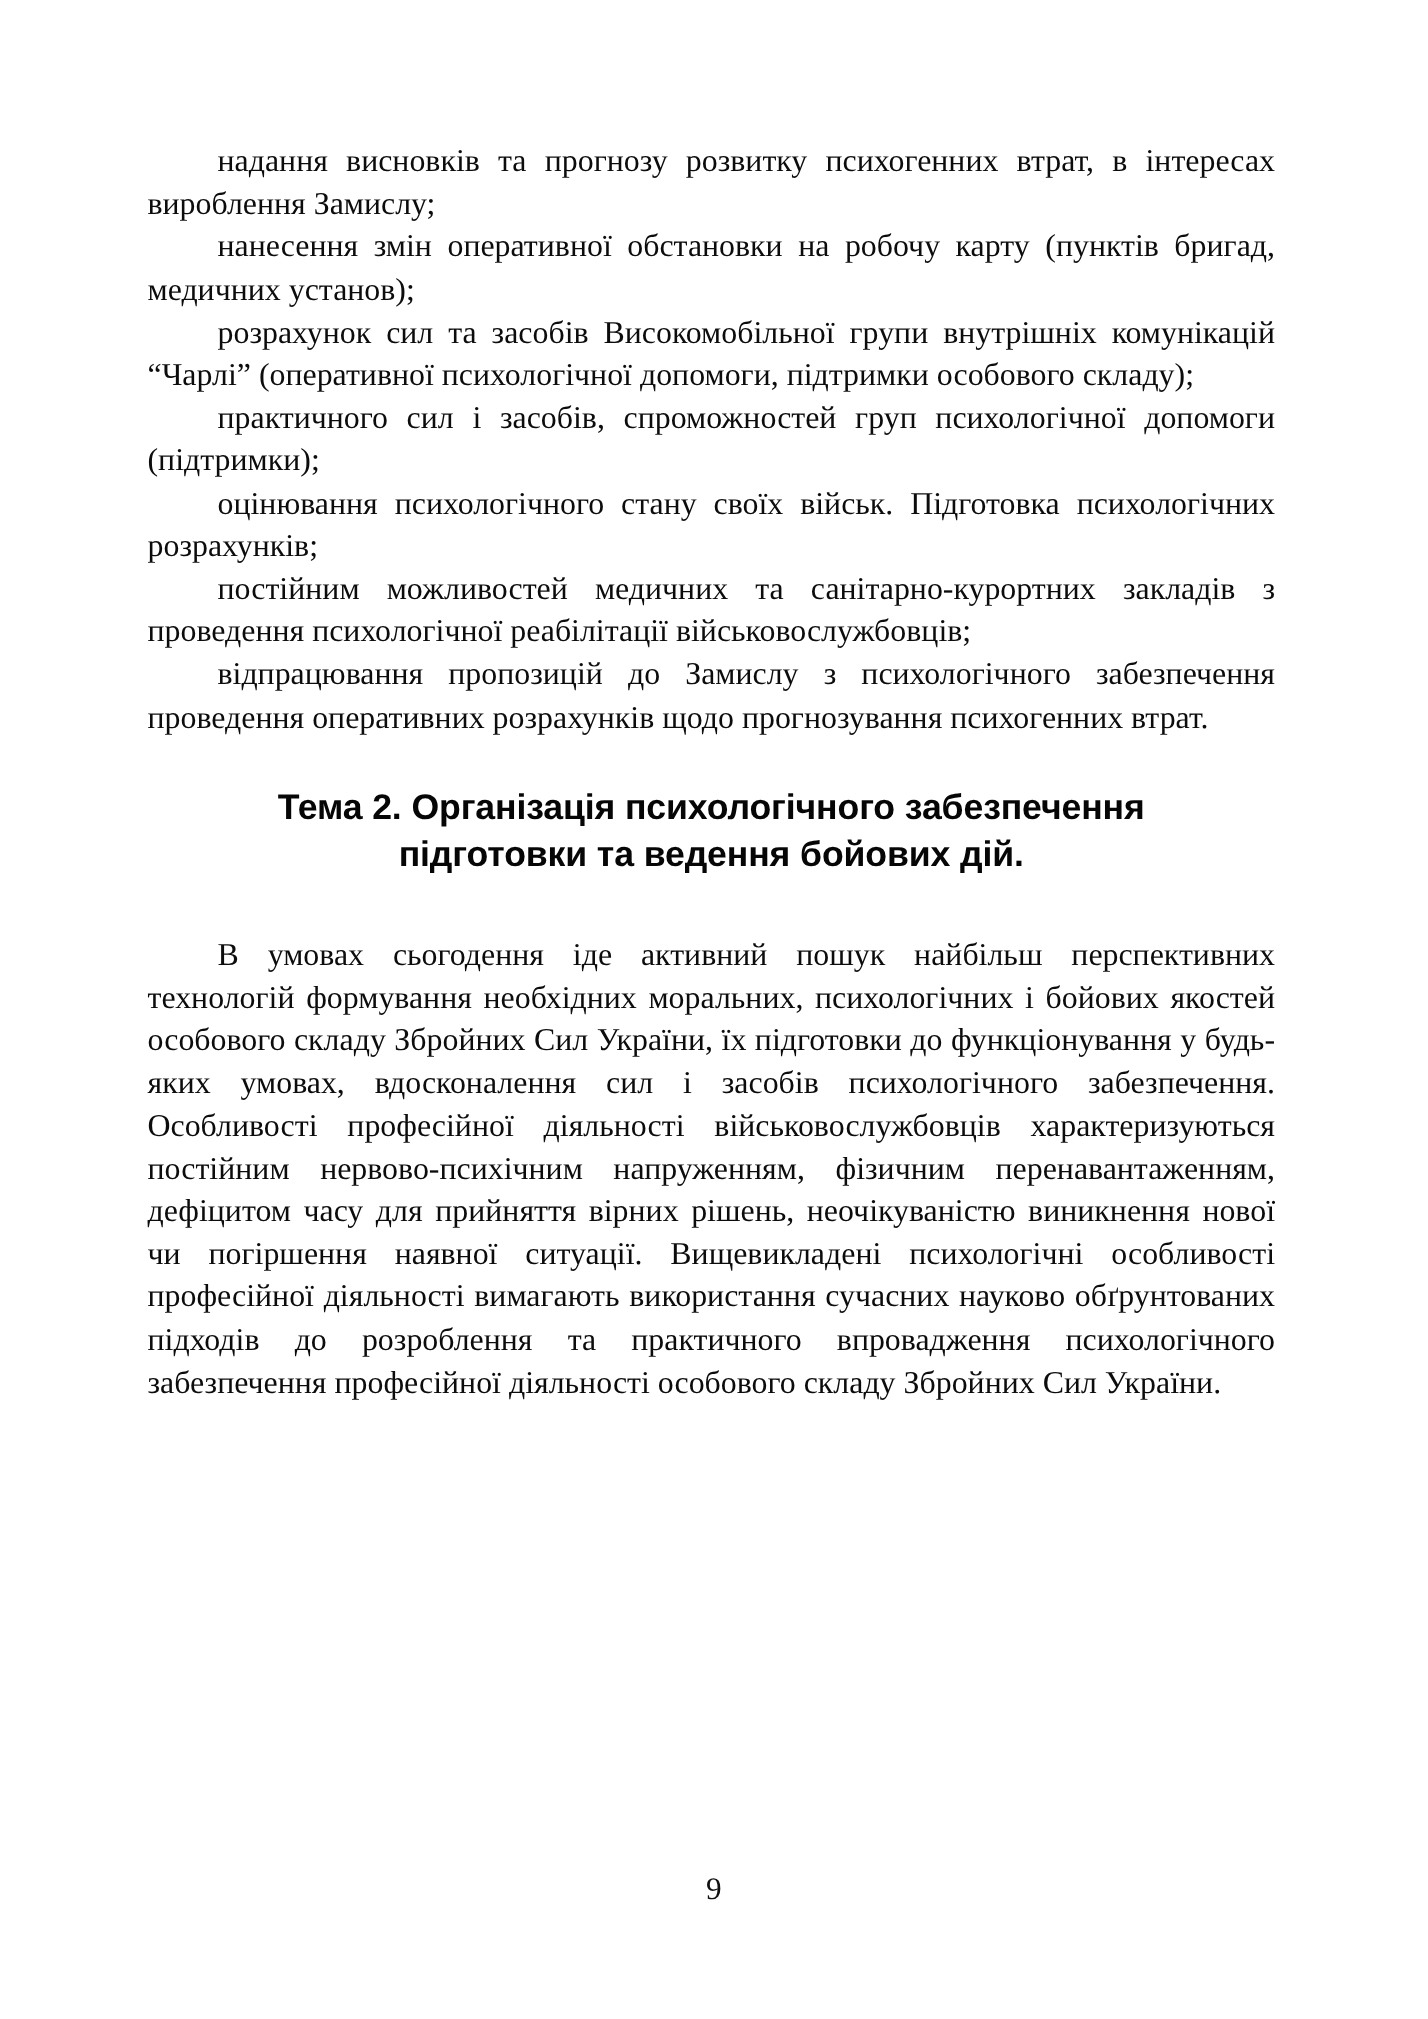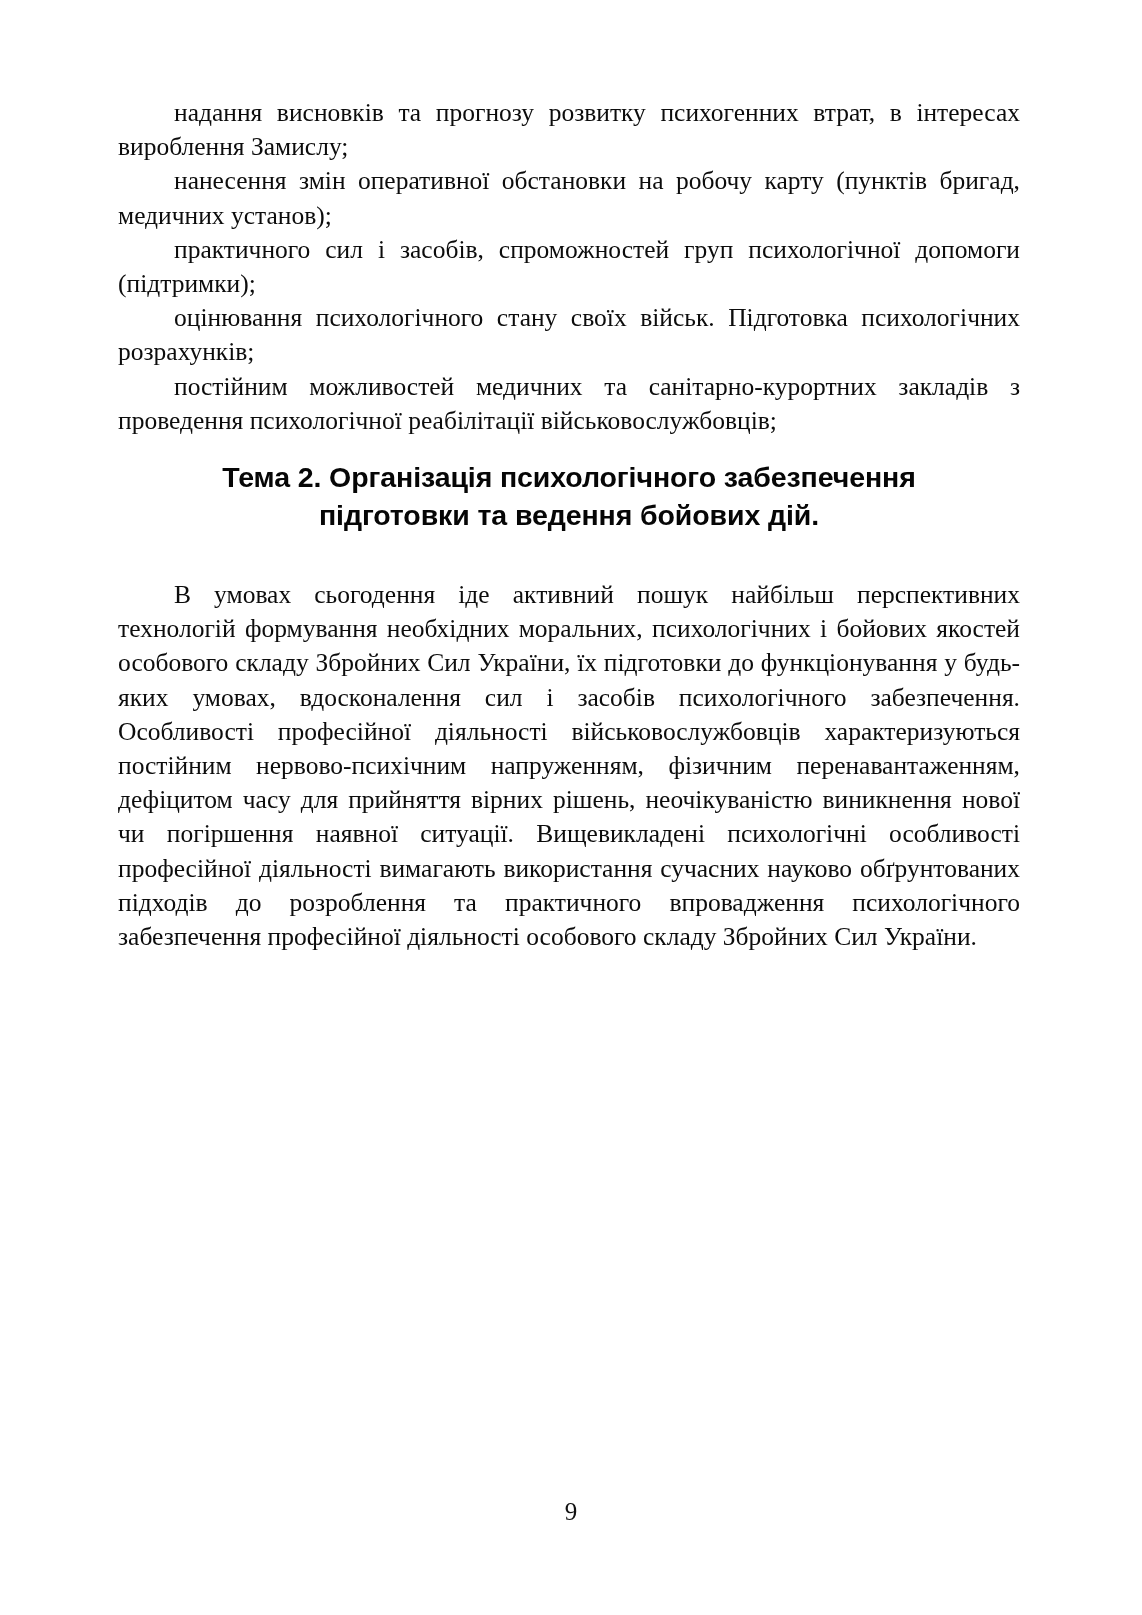--- a/index.html
+++ b/index.html
@@ -13,21 +13,21 @@
     width: 1142px;
     height: 1615px;
     background: #ffffff;
     margin: 0 auto;
     overflow: hidden;
     box-sizing: border-box;
   }
   .content {
     position: absolute;
     left: 118px;
-    top: 96px;
+    top: 112px;
     width: 902px;
   }
   .body-text {
     font-family: "Liberation Serif", "DejaVu Serif", serif;
     font-size: 25.5px;
     line-height: 34.2px;
     color: #0c0c0c;
     text-align: justify;
     text-justify: inter-word;
     margin: 0;
@@ -43,21 +43,21 @@
     font-weight: bold;
     font-size: 28.5px;
     line-height: 38px;
     color: #060606;
     text-align: center;
     margin: 0;
     padding: 0;
     letter-spacing: -0.1px;
   }
   .heading-block {
-    margin-top: 20px;
+    margin-top: 36px;
     margin-bottom: 44px;
     padding-left: 28px;
     padding-right: 28px;
   }
   .page-number {
     position: absolute;
     left: 0;
     right: 0;
     top: 1498px;
     text-align: center;
@@ -69,23 +69,25 @@
 </head>
 <body>
 
 <div class="page">
 
   <div class="content">
 
     <div class="body-text">
       <p class="para">надання висновків та прогнозу розвитку психогенних втрат, в інтересах вироблення Замислу;</p>
       <p class="para">нанесення змін оперативної обстановки на робочу карту (пунктів бригад,  медичних установ);</p>
+      <p class="para">розрахунок сил та засобів Високомобільної групи внутрішніх комунікацій “Чарлі” (оперативної психологічної допомоги, підтримки особового складу);</p>
       <p class="para">практичного сил і засобів, спроможностей груп психологічної допомоги (підтримки);</p>
       <p class="para">оцінювання психологічного стану своїх військ. Підготовка психологічних розрахунків;</p>
       <p class="para">постійним можливостей медичних та санітарно-курортних закладів з проведення психологічної реабілітації військовослужбовців;</p>
+      <p class="para">відпрацювання пропозицій до Замислу з психологічного забезпечення проведення оперативних розрахунків щодо прогнозування психогенних втрат.</p>
     </div>
 
     <div class="heading-block">
       <div class="section-heading">Тема 2. Організація психологічного забезпечення</div>
       <div class="section-heading">підготовки та ведення бойових дій.</div>
     </div>
 
     <div class="body-text">
       <p class="para">В умовах сьогодення іде активний пошук найбільш перспективних технологій формування необхідних моральних, психологічних і бойових якостей особового складу Збройних Сил України, їх підготовки до функціонування у будь-яких умовах, вдосконалення сил і засобів психологічного забезпечення. Особливості професійної діяльності військовослужбовців характеризуються постійним нервово-психічним напруженням, фізичним перенавантаженням, дефіцитом часу для прийняття вірних рішень, неочікуваністю виникнення нової чи погіршення наявної ситуації. Вищевикладені психологічні особливості професійної діяльності вимагають використання сучасних науково обґрунтованих підходів до розроблення та практичного впровадження психологічного забезпечення професійної діяльності особового складу Збройних Сил України.</p>
     </div>

